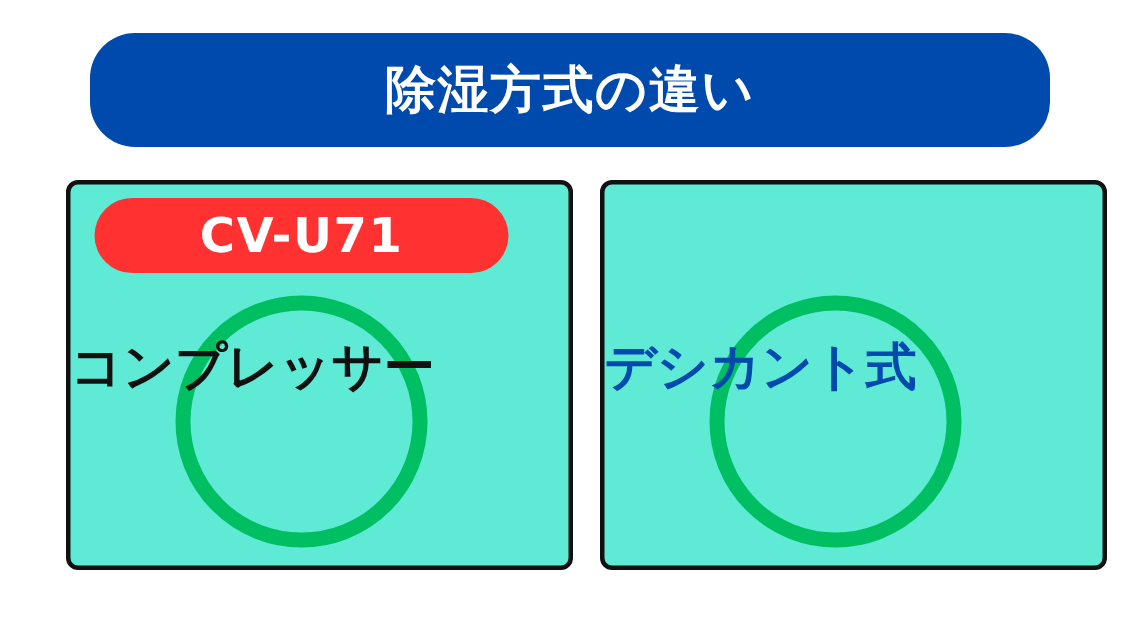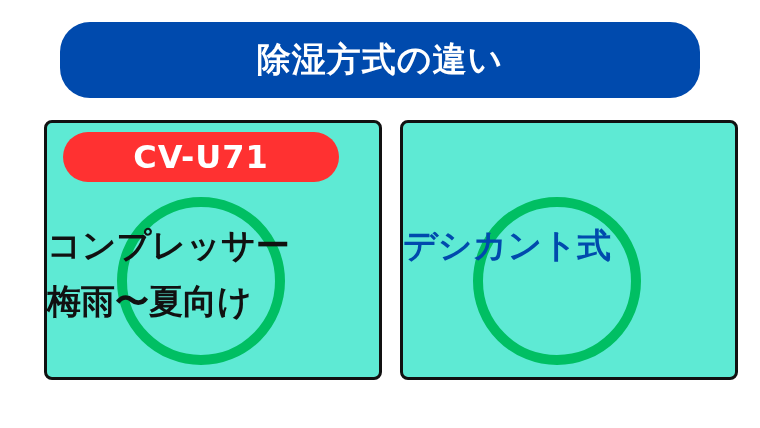--- a/index.html
+++ b/index.html
@@ -26,21 +26,20 @@
   <span>除湿方式の違い</span>
 </div>
 
 <div class="card left">
   <div class="pill" style="background:#ff3131">
     <span>CV-U71</span>
   </div>
   <div class="ring"></div>
   <div class="lines" style="color:#111">
     <span class="line">コンプレッサー</span>
-    <span class="line">梅雨〜夏向け</span>
   </div>
 </div>
 
 <div class="card right">
   <div class="ring"></div>
   <div class="lines" style="color:#004aad">
     <span class="line">デシカント式</span>
   </div>
 </div>
 

